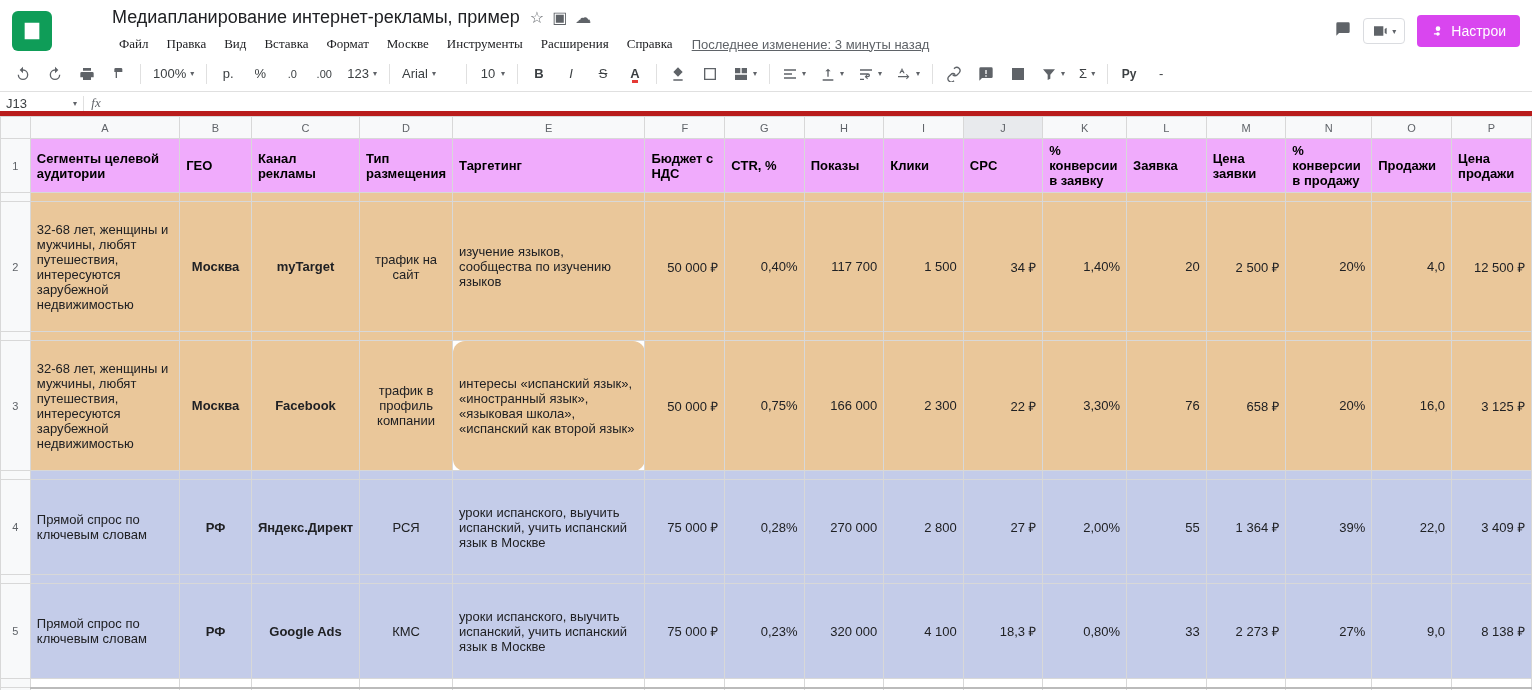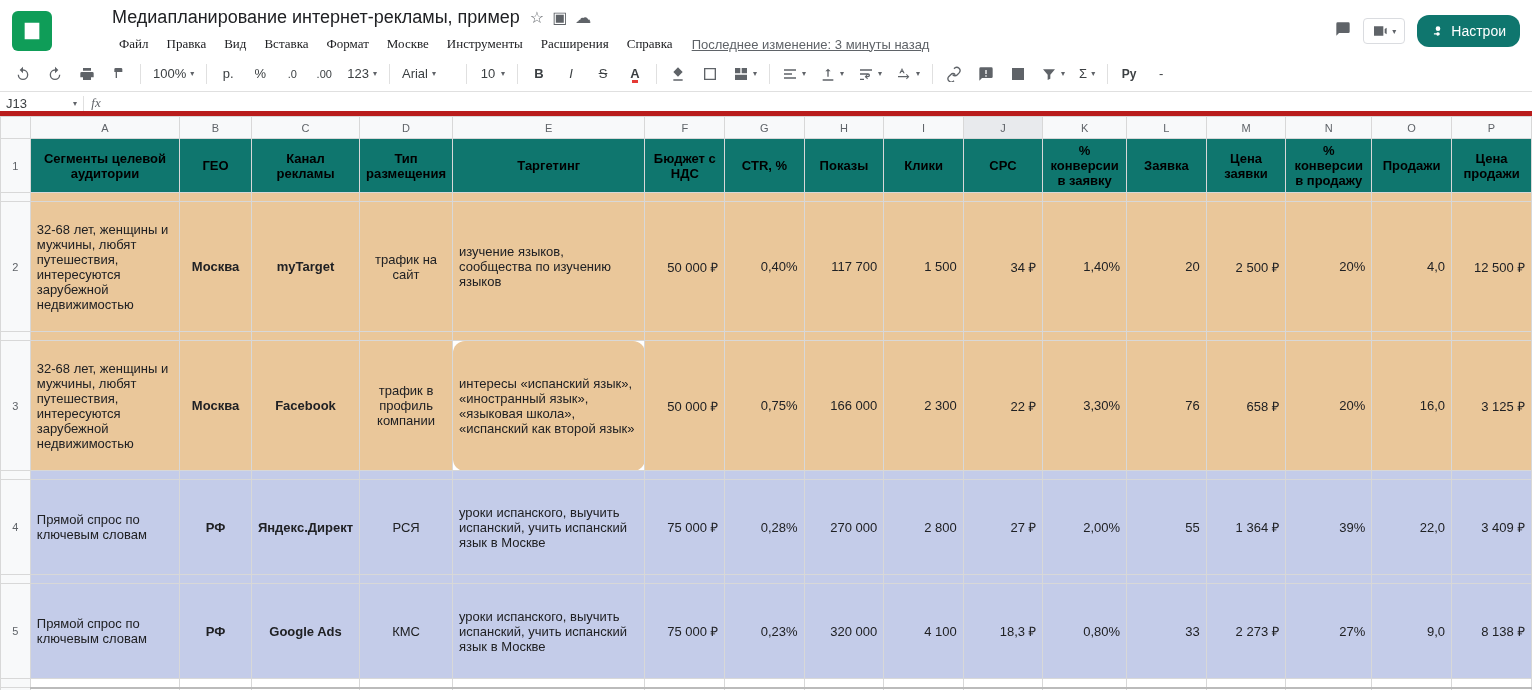--- a/index.html
+++ b/index.html
@@ -10,21 +10,21 @@
   .logo svg { width: 22px; height: 22px; fill: #fff; }
   .title-col { flex: 1 1 auto; min-width: 0; }
   .doc-title-row { display: flex; align-items: center; gap: 10px; height: 22px; }
   .doc-title { font-size: 18px; color: #202124; }
   .title-icons { display: flex; gap: 8px; color: #5f6368; }
   .title-icons span { font-size: 16px; cursor: pointer; }
   .menubar { display: flex; gap: 4px; margin-top: 4px; font-size: 13px; color: #202124; align-items: center; flex-wrap: nowrap; }
   .menubar .mi { padding: 4px 7px; border-radius: 3px; cursor: pointer; font-family: Liberation Serif, serif; }
   .menubar .last-edit { color: #5f6368; text-decoration: underline; margin-left: 8px; font-size: 13px; cursor: pointer; }
   .titlebar-right { display: flex; align-items: center; gap: 12px; }
-  .share-btn { background: #0f766e; color: #fff; font-size: 14px; padding: 8px 14px; border-radius: 12px; display: flex; align-items: center; gap: 6px; cursor: pointer; }
+  .share-btn { background: #d946ef; color: #fff; font-size: 14px; padding: 8px 14px; border-radius: 4px; display: flex; align-items: center; gap: 6px; cursor: pointer; }
   .share-btn svg { width: 14px; height: 14px; fill: #fff; }
   .tb-icon { color: #5f6368; cursor: pointer; position: relative; }
   .present-pill { border: 1px solid #dadce0; border-radius: 4px; padding: 4px 8px; display: flex; gap: 4px; align-items: center; }
 
   
   .toolbar { display: flex; align-items: center; gap: 6px; padding: 4px 10px; border-bottom: 1px solid #e0e0e0; height: 36px; font-size: 13px; color: #3c4043; overflow: hidden; }
   .tbtn { width: 26px; height: 26px; display:flex; align-items:center; justify-content:center; cursor:pointer; border-radius:2px; position:relative; }
   .sep { width:1px; height:20px; background:#e0e0e0; margin:0 2px; }
   .dd { display:flex; align-items:center; gap:4px; padding: 2px 4px; cursor:pointer; border-radius:2px; }
   .caret { font-size:8px; color:#5f6368; }
@@ -39,21 +39,21 @@
 
   
   .grid-wrap { overflow:auto; }
   table.sheet { border-collapse: collapse; table-layout: fixed; font-size: 13px; }
   .sheet th, .sheet td { border: 1px solid #d8d8d8; padding: 4px 6px; }
   .colhdr { background: #f8f9fa; color:#5f6368; text-align:center; font-weight:400; height:22px; font-size:11px; }
   .rowhdr { background: #f8f9fa; color:#5f6368; text-align:center; font-weight:400; width:30px; font-size:11px; }
   .corner { background:#f8f9fa; width:30px; }
   .sel-col { background:#e8eaed !important; }
 
-  .hdr-cell { background:#0f766e; font-weight:700; text-align:center; vertical-align:middle; color:#000; }
+  .hdr-cell { background:#f0abfc; font-weight:700; text-align:left; vertical-align:middle; color:#000; }
   .orange { background:#eac79a; }
   .blue { background:#c4cce9; }
   .minirow td { height: 8px; padding:0; }
   .datacell { vertical-align: middle; }
   .right { text-align: right; }
   .center { text-align:center; }
   .bold { font-weight:700; }
   .total-row td { border-top: 2px solid #bbb; height: 30px; }
 
   

